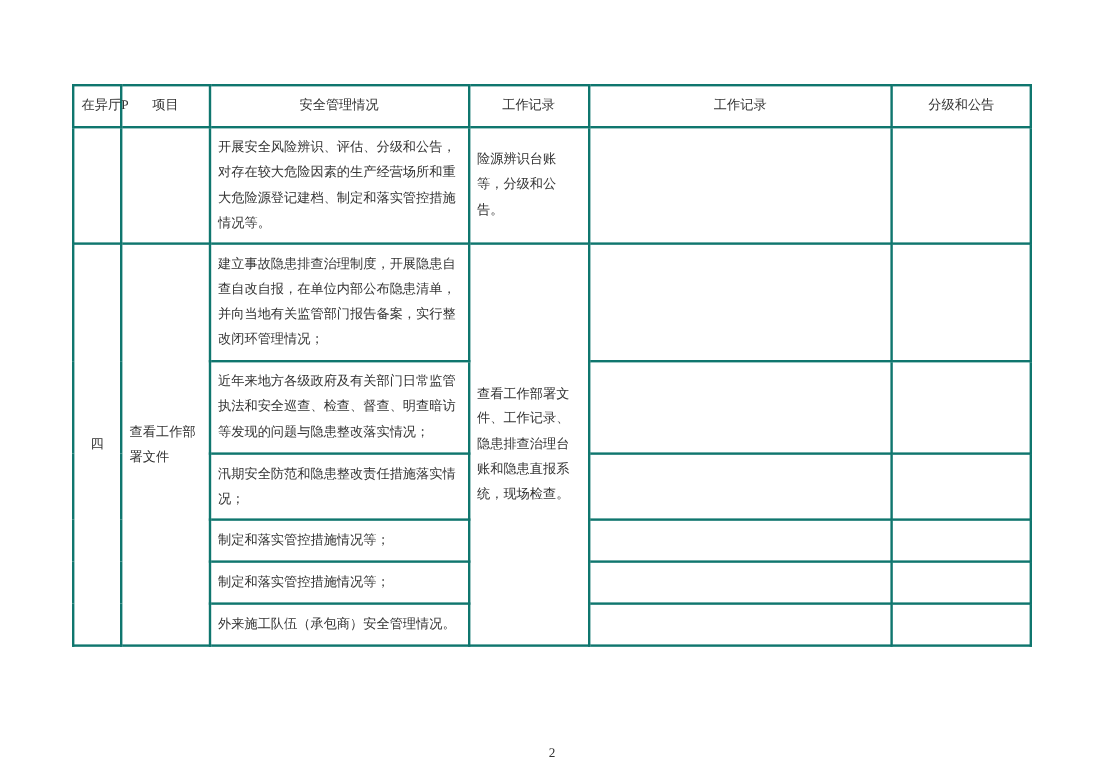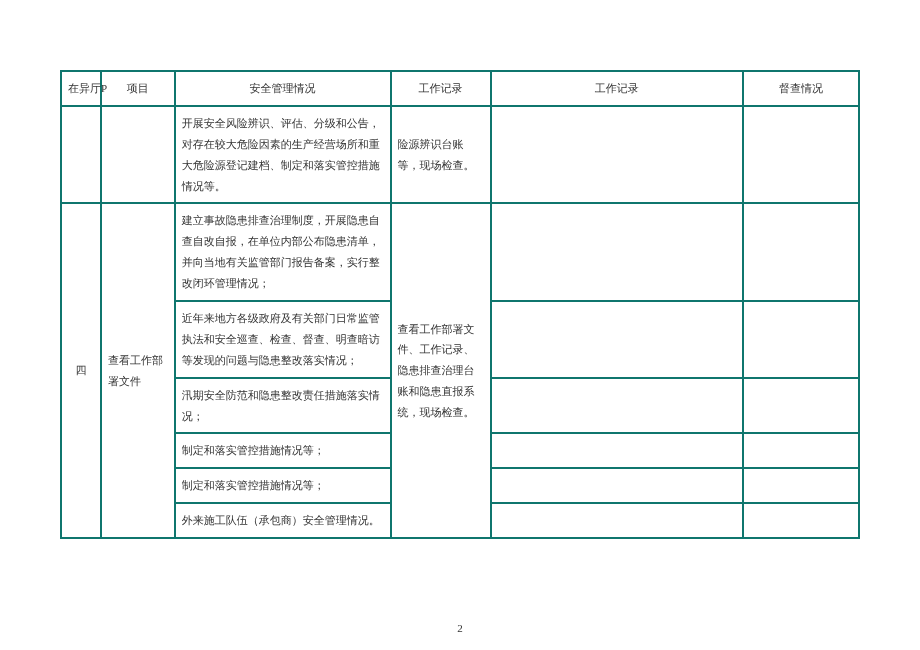--- a/index.html
+++ b/index.html
@@ -58,29 +58,29 @@
     <col class="col-self">
     <col class="col-sup">
   </colgroup>
   <thead>
     <tr>
       <th>在异厅P</th>
       <th>项目</th>
       <th>安全管理情况</th>
       <th>工作记录</th>
       <th>工作记录</th>
-      <th>督查情况</th>
+      <th>分级和公告</th>
     </tr>
   </thead>
   <tbody>
     <tr>
       <td></td>
       <td></td>
       <td>开展安全风险辨识、评估、分级和公告，对存在较大危险因素的生产经营场所和重大危险源登记建档、制定和落实管控措施情况等。</td>
-      <td>险源辨识台账等，现场检查。</td>
+      <td>险源辨识台账等，分级和公告。</td>
       <td></td>
       <td></td>
     </tr>
 
     <tr>
       <td rowspan="6" class="center">四</td>
       <td rowspan="6">查看工作部署文件</td>
       <td>建立事故隐患排查治理制度，开展隐患自查自改自报，在单位内部公布隐患清单，并向当地有关监管部门报告备案，实行整改闭环管理情况；</td>
       <td rowspan="6">查看工作部署文件、工作记录、隐患排查治理台账和隐患直报系统，现场检查。</td>
       <td></td>

